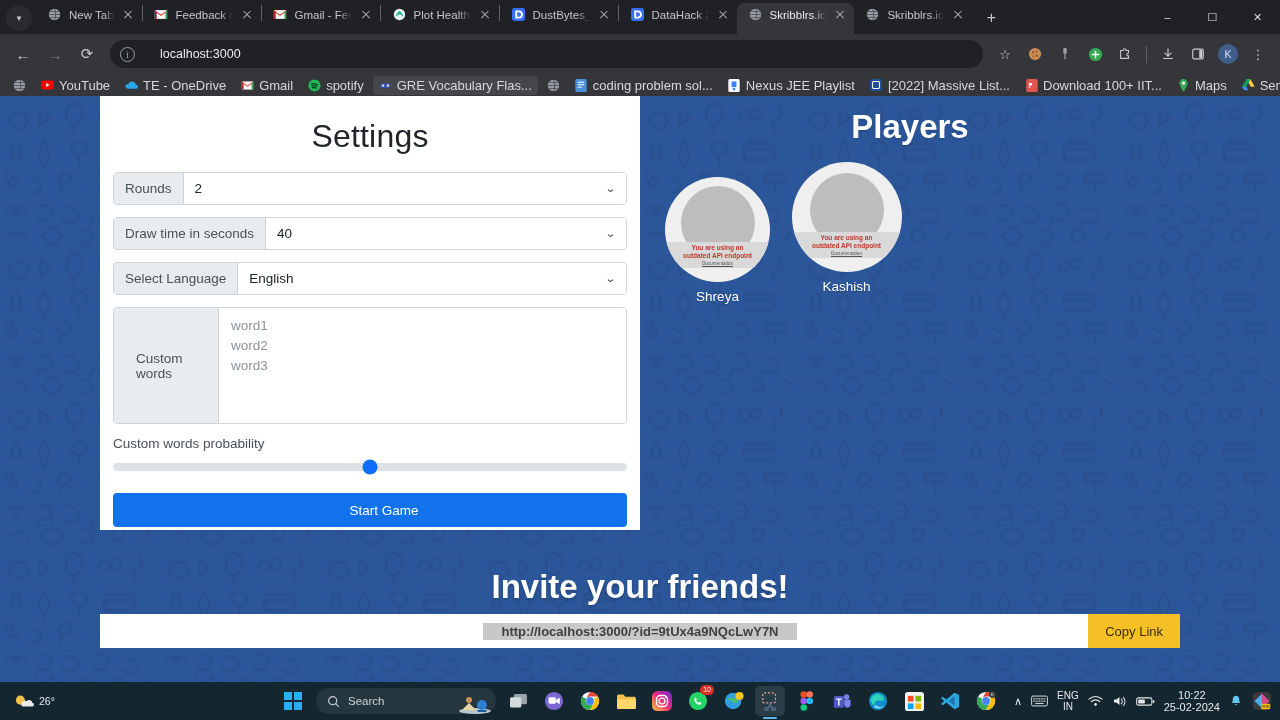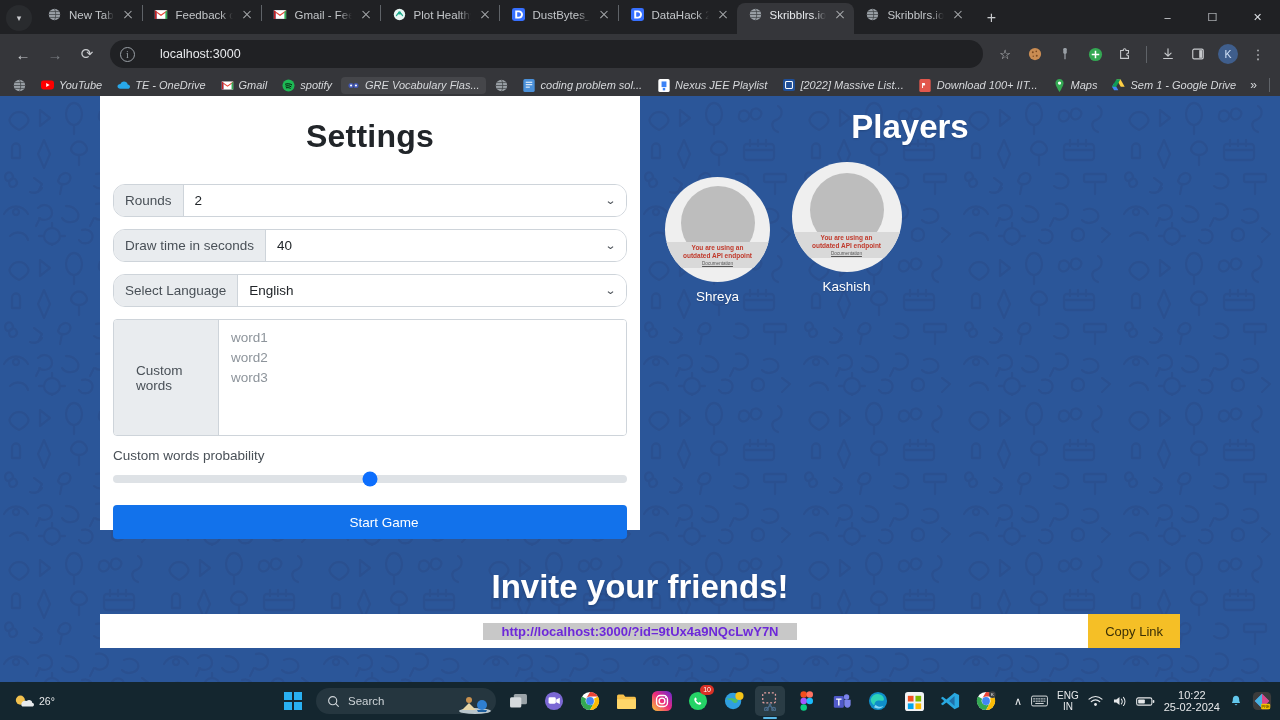--- a/index.html
+++ b/index.html
@@ -54,37 +54,37 @@
     padding:0 10px; gap:9px; margin:0 6px; position:relative;
   }
   .omni-info { width:15px;height:15px;border-radius:50%;border:1.3px solid #9aa0a6;color:#9aa0a6;font-size:10px;display:flex;align-items:center;justify-content:center;font-family:"Liberation Serif",serif; flex:none;}
   .omni-url { color:#e8eaed; font-size:12.5px; flex:1;padding-left:16px; }
   .tb-icons { display:flex; align-items:center; gap:2px; }
   .tbi { width:28px;height:28px;display:flex;align-items:center;justify-content:center;color:#c8cacd;font-size:13px;flex:none;}
   .tb-sep { width:1px;height:17px;background:#5f6368;margin:0 5px;}
   .avatarK { width:20px;height:20px;border-radius:50%;background:#3f5e8c;color:#cfe0f7;font-size:10.5px;display:flex;align-items:center;justify-content:center;}
 
   .bookmarks { height:22px; background:#35363a; display:flex; align-items:center; padding:0 7px; gap:3px; overflow:hidden; }
-  .bm { display:flex;align-items:center;gap:5px;padding:2px 6px;border-radius:4px;color:#d6d8db;font-size:11px;white-space:nowrap;flex:none;font-style:italic;}
+  .bm { display:flex;align-items:center;gap:5px;padding:2px 6px;border-radius:4px;color:#d6d8db;font-size:13px;white-space:nowrap;flex:none;}
   .bm.chip { background:#45464a; }
   .bm .bfav { width:13px;height:13px;border-radius:2px;display:flex;align-items:center;justify-content:center;font-size:8px;color:#fff;flex:none;}
   .bm-more { color:#d6d8db;font-size:12px;padding:0 5px; flex:none;}
   .bm-sep { width:1px;height:14px;background:#5f6368;margin:0 4px;flex:none;}
 
   
   .viewport { width:1280px; height:586px; position:relative; overflow:hidden; background:#2b5699; }
   .doodles { position:absolute; inset:0; opacity:1; }
 
   .settings-card {
     position:absolute; left:100px; top:0; width:540px; background:#fff;
     padding:22px 13px 16px; height:434px;
   }
-  .settings-title { text-align:center; font-size:32px; font-weight:700; color:#212529; letter-spacing:.2px; margin-bottom:29px; }
-
-  .row { display:flex; margin-bottom:12px; border:1px solid #ced4da; border-radius:12px; overflow:hidden; height:33px; }
+  .settings-title { text-align:center; font-size:32px; font-weight:400; color:#212529; letter-spacing:.2px; margin-bottom:17px; }
+
+  .row { display:flex; margin-bottom:12px; border:1px solid #ced4da; border-radius:4px; overflow:hidden; height:33px; }
   .row-label {
     background:#e9ecef; color:#495057; font-size:13.5px; display:flex; align-items:center;
     padding:0 11px; border-right:1px solid #ced4da; white-space:nowrap;
   }
   .row-select {
     flex:1; display:flex; align-items:center; justify-content:space-between;
     padding:0 11px; color:#212529; font-size:13.5px; background:#fff;
   }
   .chev { color:#4a5057; font-size:11px; transform:scaleX(1.25); }
 
@@ -113,21 +113,21 @@
   .avatar .apimsg {
     position:absolute; left:0; right:0; bottom:14px; background:#d9d9d9; padding:2px 0 1px; text-align:center;
   }
   .avatar .apimsg .l1 { color:#c0392b; font-size:6.5px; font-weight:700; line-height:8px; }
   .avatar .apimsg .l2 { color:#555; font-size:4.6px; text-decoration:underline; line-height:7px; }
   .pname { color:#fff; font-size:13.5px; margin-top:7px; text-shadow:0 1px 1px rgba(0,0,0,.2); }
   .player.p2 .avatar { width:105px;height:105px; margin-top:15px; }
 
   .invite-title { position:absolute; left:0; right:0; top:472px; text-align:center; color:#fff; font-size:33px; font-weight:700; text-shadow:0 2px 3px rgba(0,0,0,.2); }
   .invite-bar { position:absolute; left:100px; top:518px; width:1080px; height:34px; background:#fff; display:flex; align-items:center; justify-content:center; }
-  .invite-url { font-size:13px; font-weight:700; color:#6d28d9; background:#c8c8c8; padding:1px 18px; }
+  .invite-url { font-size:13px; font-weight:700; color:#404040; background:#c8c8c8; padding:1px 18px; }
   .copy-btn { position:absolute; right:0; top:0; height:34px; padding:0 17px; background:#f5bf26; color:#3a2f06; font-size:13px; display:flex; align-items:center; }
 
   
   .taskbar { width:1280px; height:38px; background:#14262f; display:flex; align-items:center; position:relative; }
   .weather { display:flex; align-items:center; gap:5px; padding-left:14px; color:#e6e8ea; font-size:10.5px; }
   .tb-center { position:absolute; left:50%; transform:translateX(-50%); display:flex; align-items:center; gap:7px; }
   .winlogo { display:grid; grid-template-columns:8px 8px; grid-template-rows:8px 8px; gap:2px; margin-right:3px; }
   .winlogo i { background:#29b0f2; display:block; }
   .searchbox { width:180px; height:26px; background:#25363f; border-radius:13px; display:flex; align-items:center; gap:8px; padding:0 11px; color:#cdd3d7; font-size:11.5px; position:relative; overflow:hidden; }
   .tbapp { width:30px; height:30px; border-radius:5px; display:flex; align-items:center; justify-content:center; position:relative; font-size:15px; }

